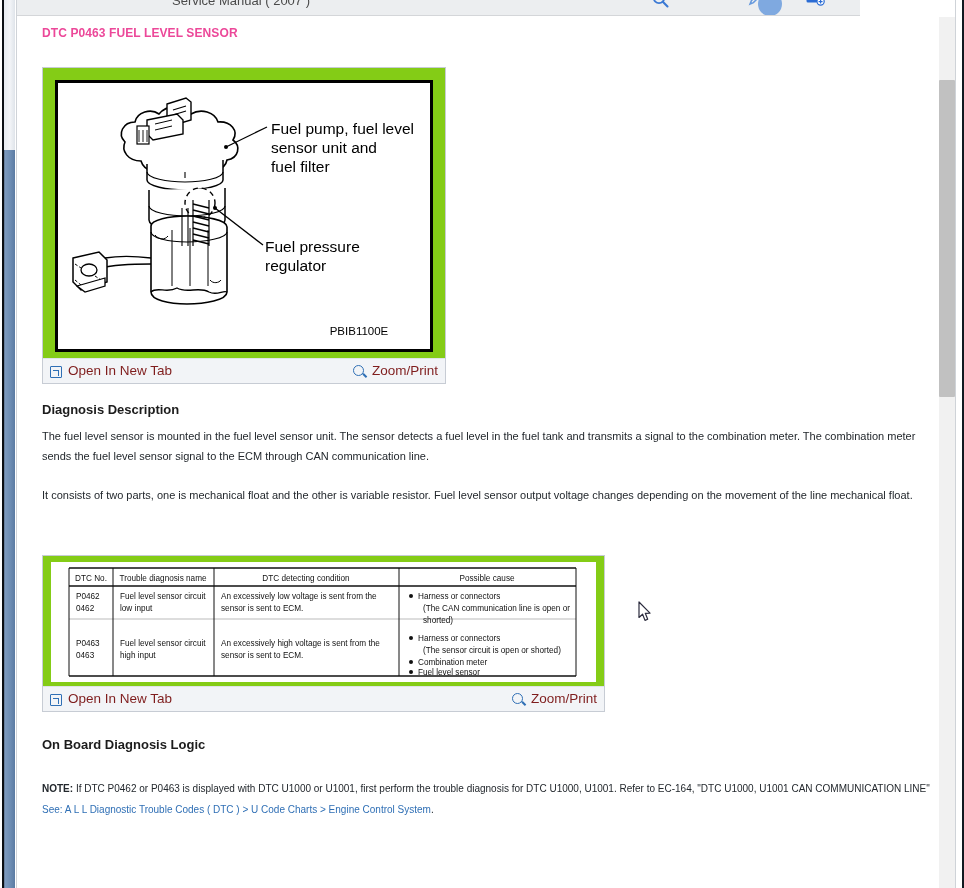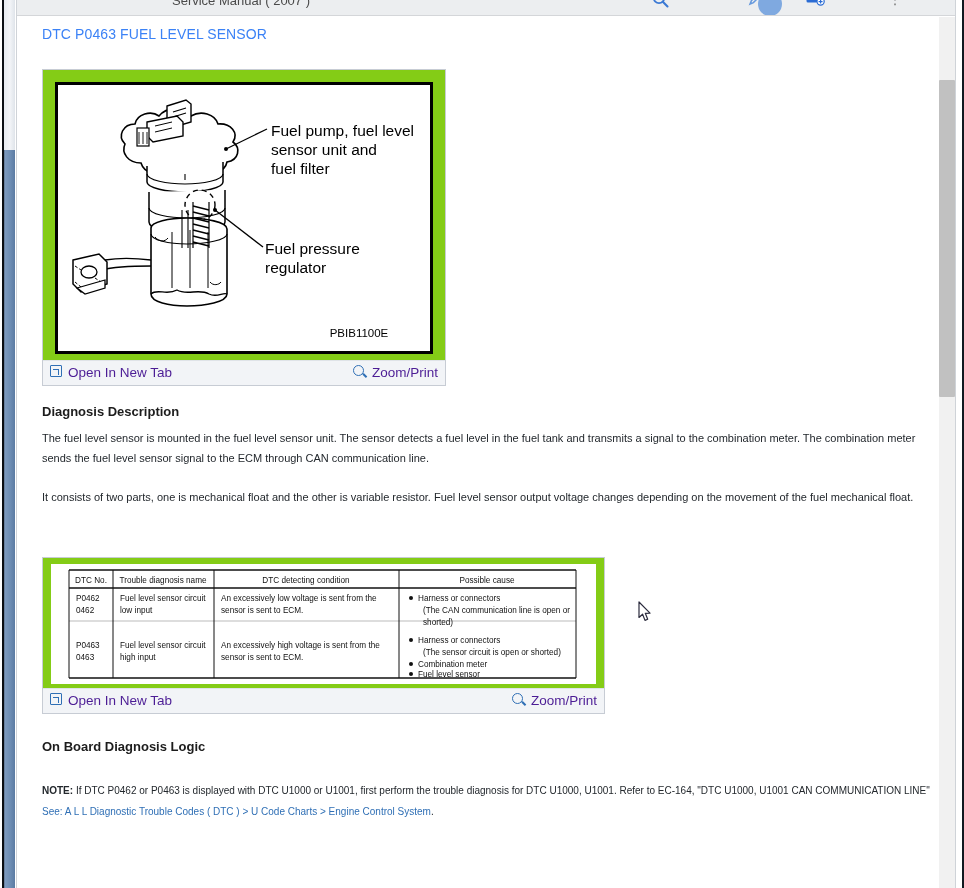--- a/index.html
+++ b/index.html
@@ -16,21 +16,21 @@
     width: 964px;
     height: 888px;
     background: #ffffff;
     overflow: hidden;
   }
 
   
   .topbar {
     position: absolute;
     left: 0; top: 0;
-    width: 964px; height: 16px;
+    width: 860px; height: 16px;
     background: #eceef0;
     border-bottom: 1px solid #d4d6d9;
     overflow: hidden;
   }
   .topbar-inner {
     position: relative;
     width: 100%; height: 100%;
   }
   .tb-title {
     position: absolute;
@@ -81,23 +81,23 @@
     position: absolute;
     left: 18px; top: 17px;
     width: 921px; height: 871px;
     background: #ffffff;
     overflow: hidden;
     padding: 0 0 0 24px;
   }
 
   .page-title {
     margin: 9px 0 0 0;
-    font-size: 14px;
-    font-weight: normal;
-    color: #3b82f6;
+    font-size: 12px;
+    font-weight: bold;
+    color: #ec4899;
     letter-spacing: .1px;
   }
 
   
   .figure {
     border: 1px solid #c7ccd4;
     background: #ffffff;
     margin-top: 27px;
     width: 404px;
   }
@@ -113,23 +113,23 @@
     display: flex;
     align-items: center;
     justify-content: space-between;
     background: #f2f4f7;
     border-top: 1px solid #dfe3e8;
     padding: 3px 7px 4px 7px;
     height: 25px;
   }
   .figure-link {
     display: inline-flex;
-    align-items: flex-start;
+    align-items: flex-end;
     gap: 6px;
-    color: #4c1d95;
+    color: #7f1d1d;
     font-size: 13.5px;
     text-decoration: none;
     cursor: pointer;
   }
 
   .ico-newtab {
     display: inline-block;
     width: 12px; height: 12px;
     border: 1.5px solid #2f6fb5;
     border-radius: 1px;
@@ -353,21 +353,21 @@
         </span>
         <span class="figure-link">
           <span class="ico-zoom"></span>
           <span>Zoom/Print</span>
         </span>
       </div>
     </div>
 
     <h3 class="section">Diagnosis Description</h3>
     <p class="body">The fuel level sensor is mounted in the fuel level sensor unit. The sensor detects a fuel level in the fuel tank and transmits a signal to the combination meter. The combination meter sends the fuel level sensor signal to the ECM through CAN communication line.</p>
-    <p class="body">It consists of two parts, one is mechanical float and the other is variable resistor. Fuel level sensor output voltage changes depending on the movement of the fuel mechanical float.</p>
+    <p class="body">It consists of two parts, one is mechanical float and the other is variable resistor. Fuel level sensor output voltage changes depending on the movement of the line mechanical float.</p>
 
     <div class="figure wide">
       <div class="figure-img">
         <svg width="545" height="120" viewBox="0 0 545 120">
           <rect x="0" y="0" width="545" height="120" fill="#ffffff"></rect>
 
           <line x1="18" y1="6" x2="525" y2="6" stroke="#111111" stroke-width="1.4"></line>
           <line x1="18" y1="24" x2="525" y2="24" stroke="#111111" stroke-width="1.4"></line>
           <line x1="18" y1="57" x2="525" y2="57" stroke="#bbbbbb" stroke-width="1"></line>
           <line x1="18" y1="114" x2="525" y2="114" stroke="#111111" stroke-width="1.4"></line>

